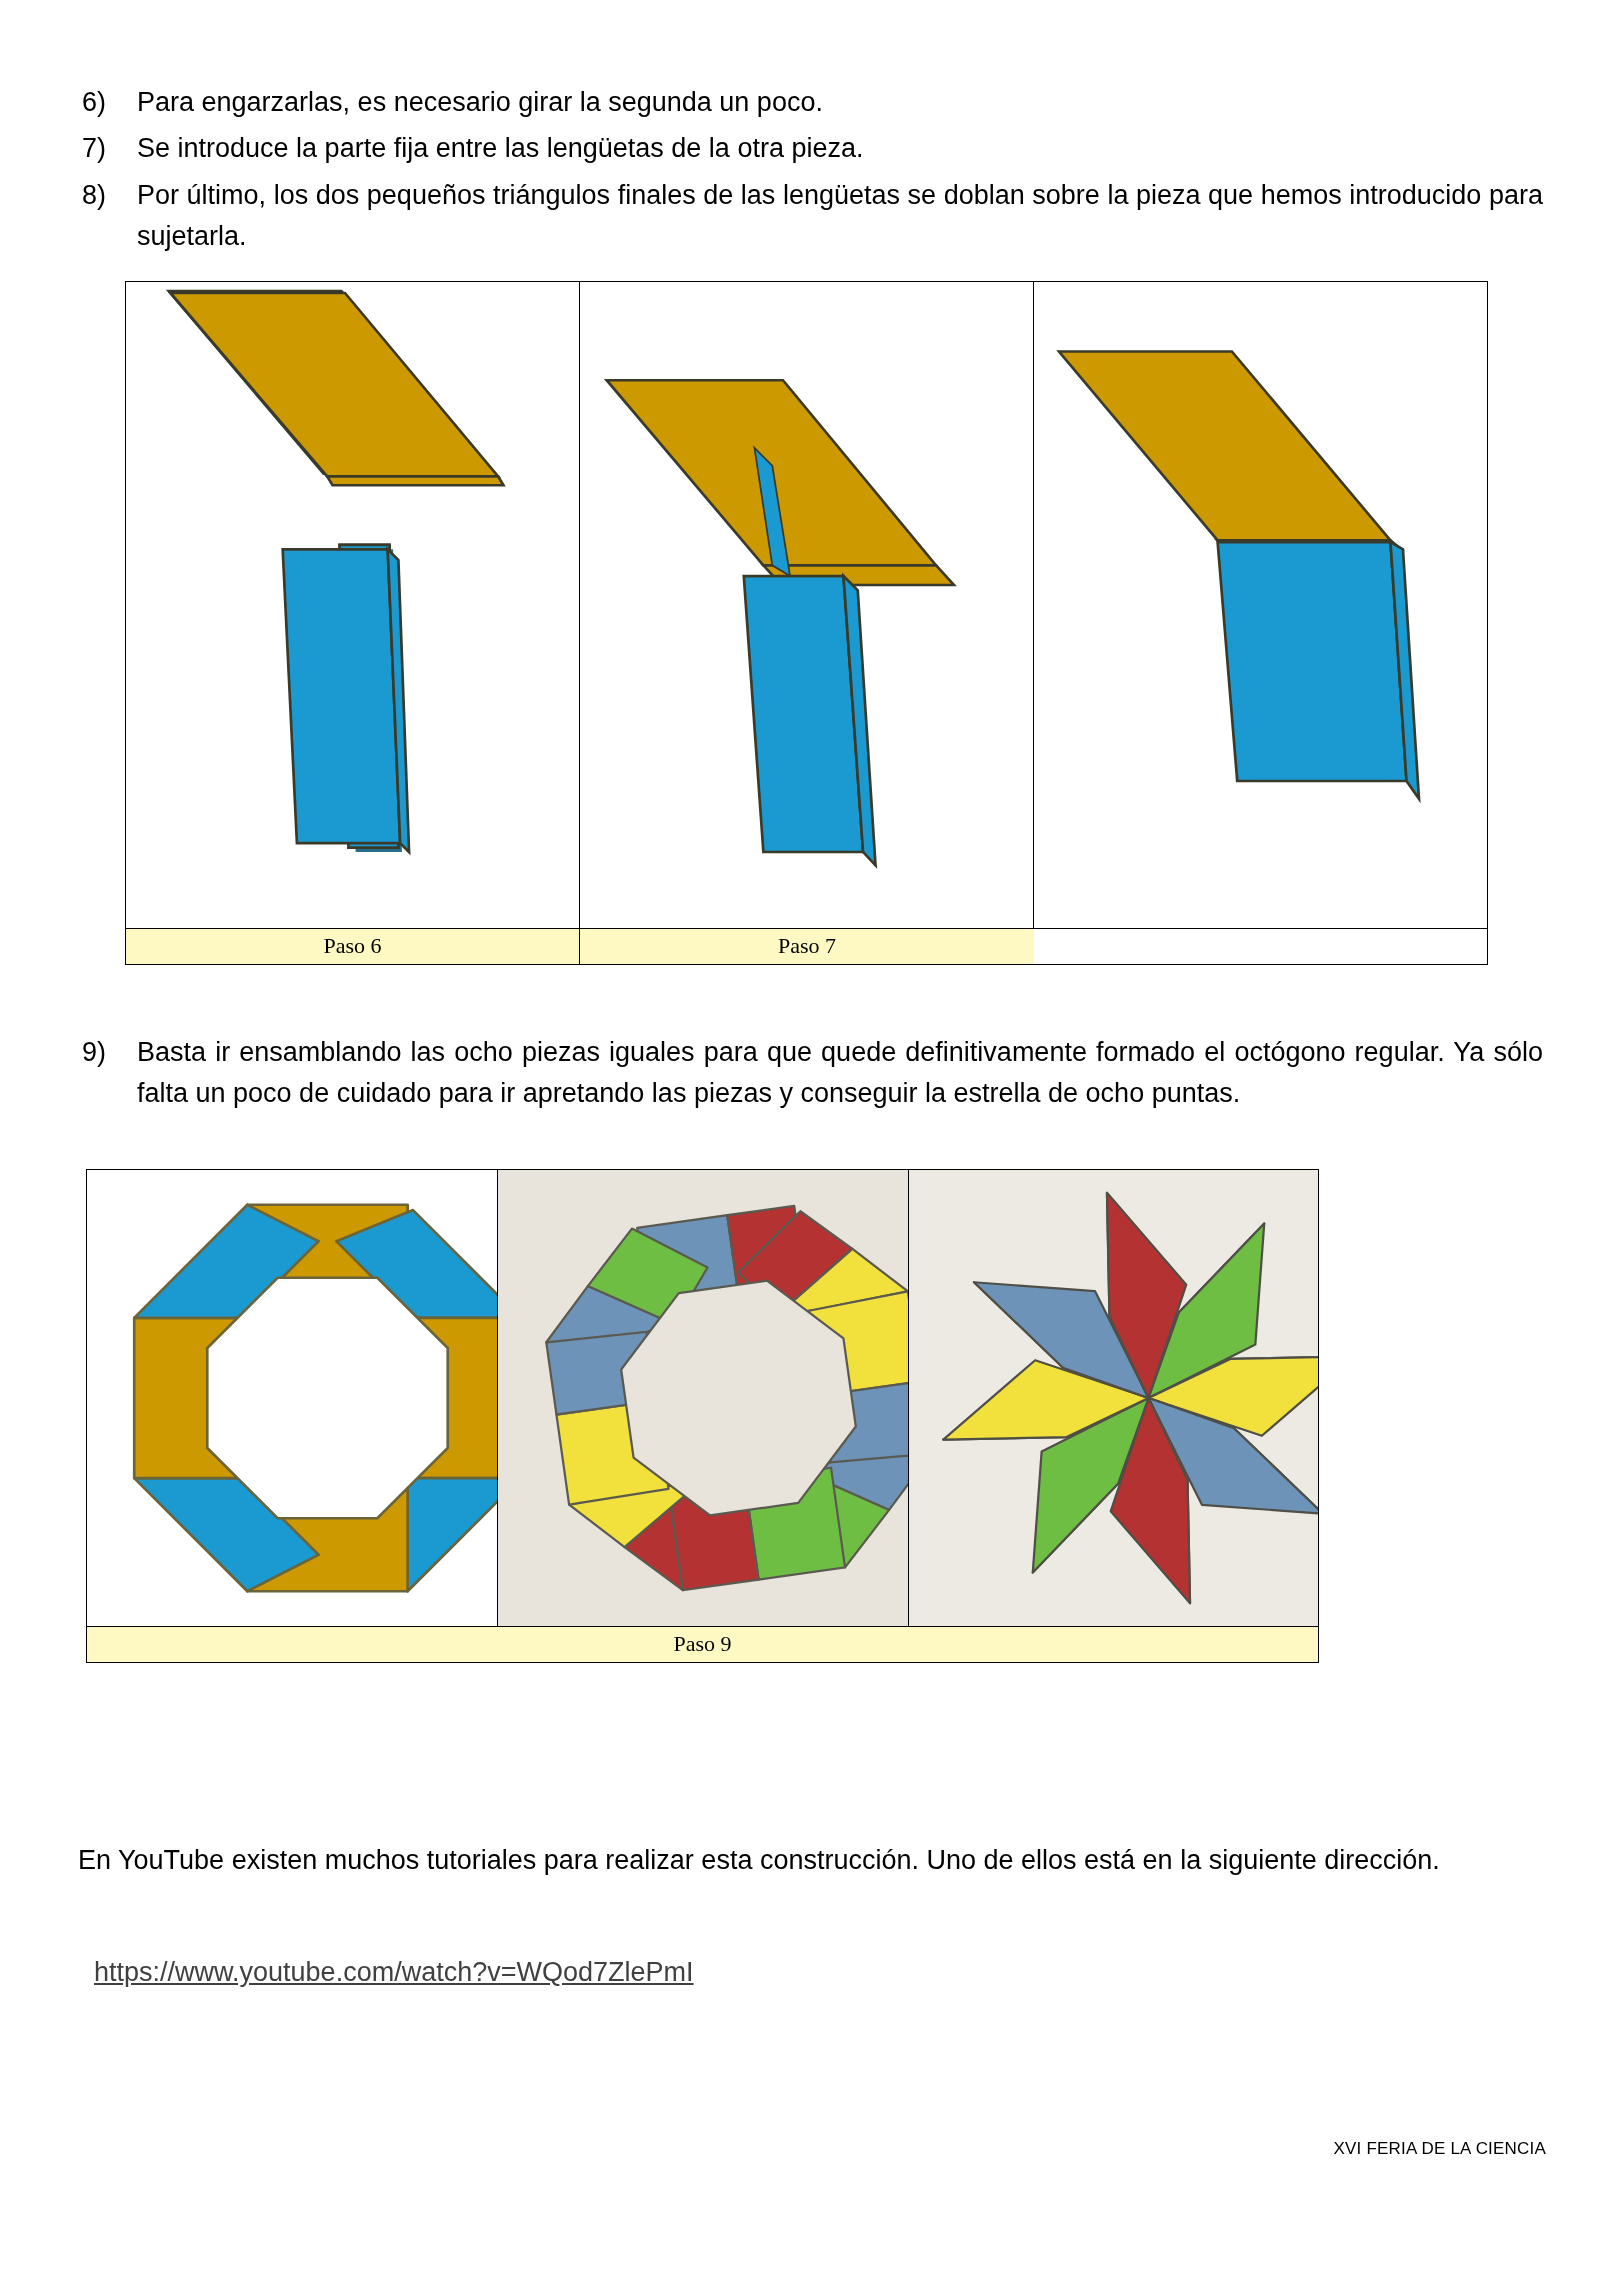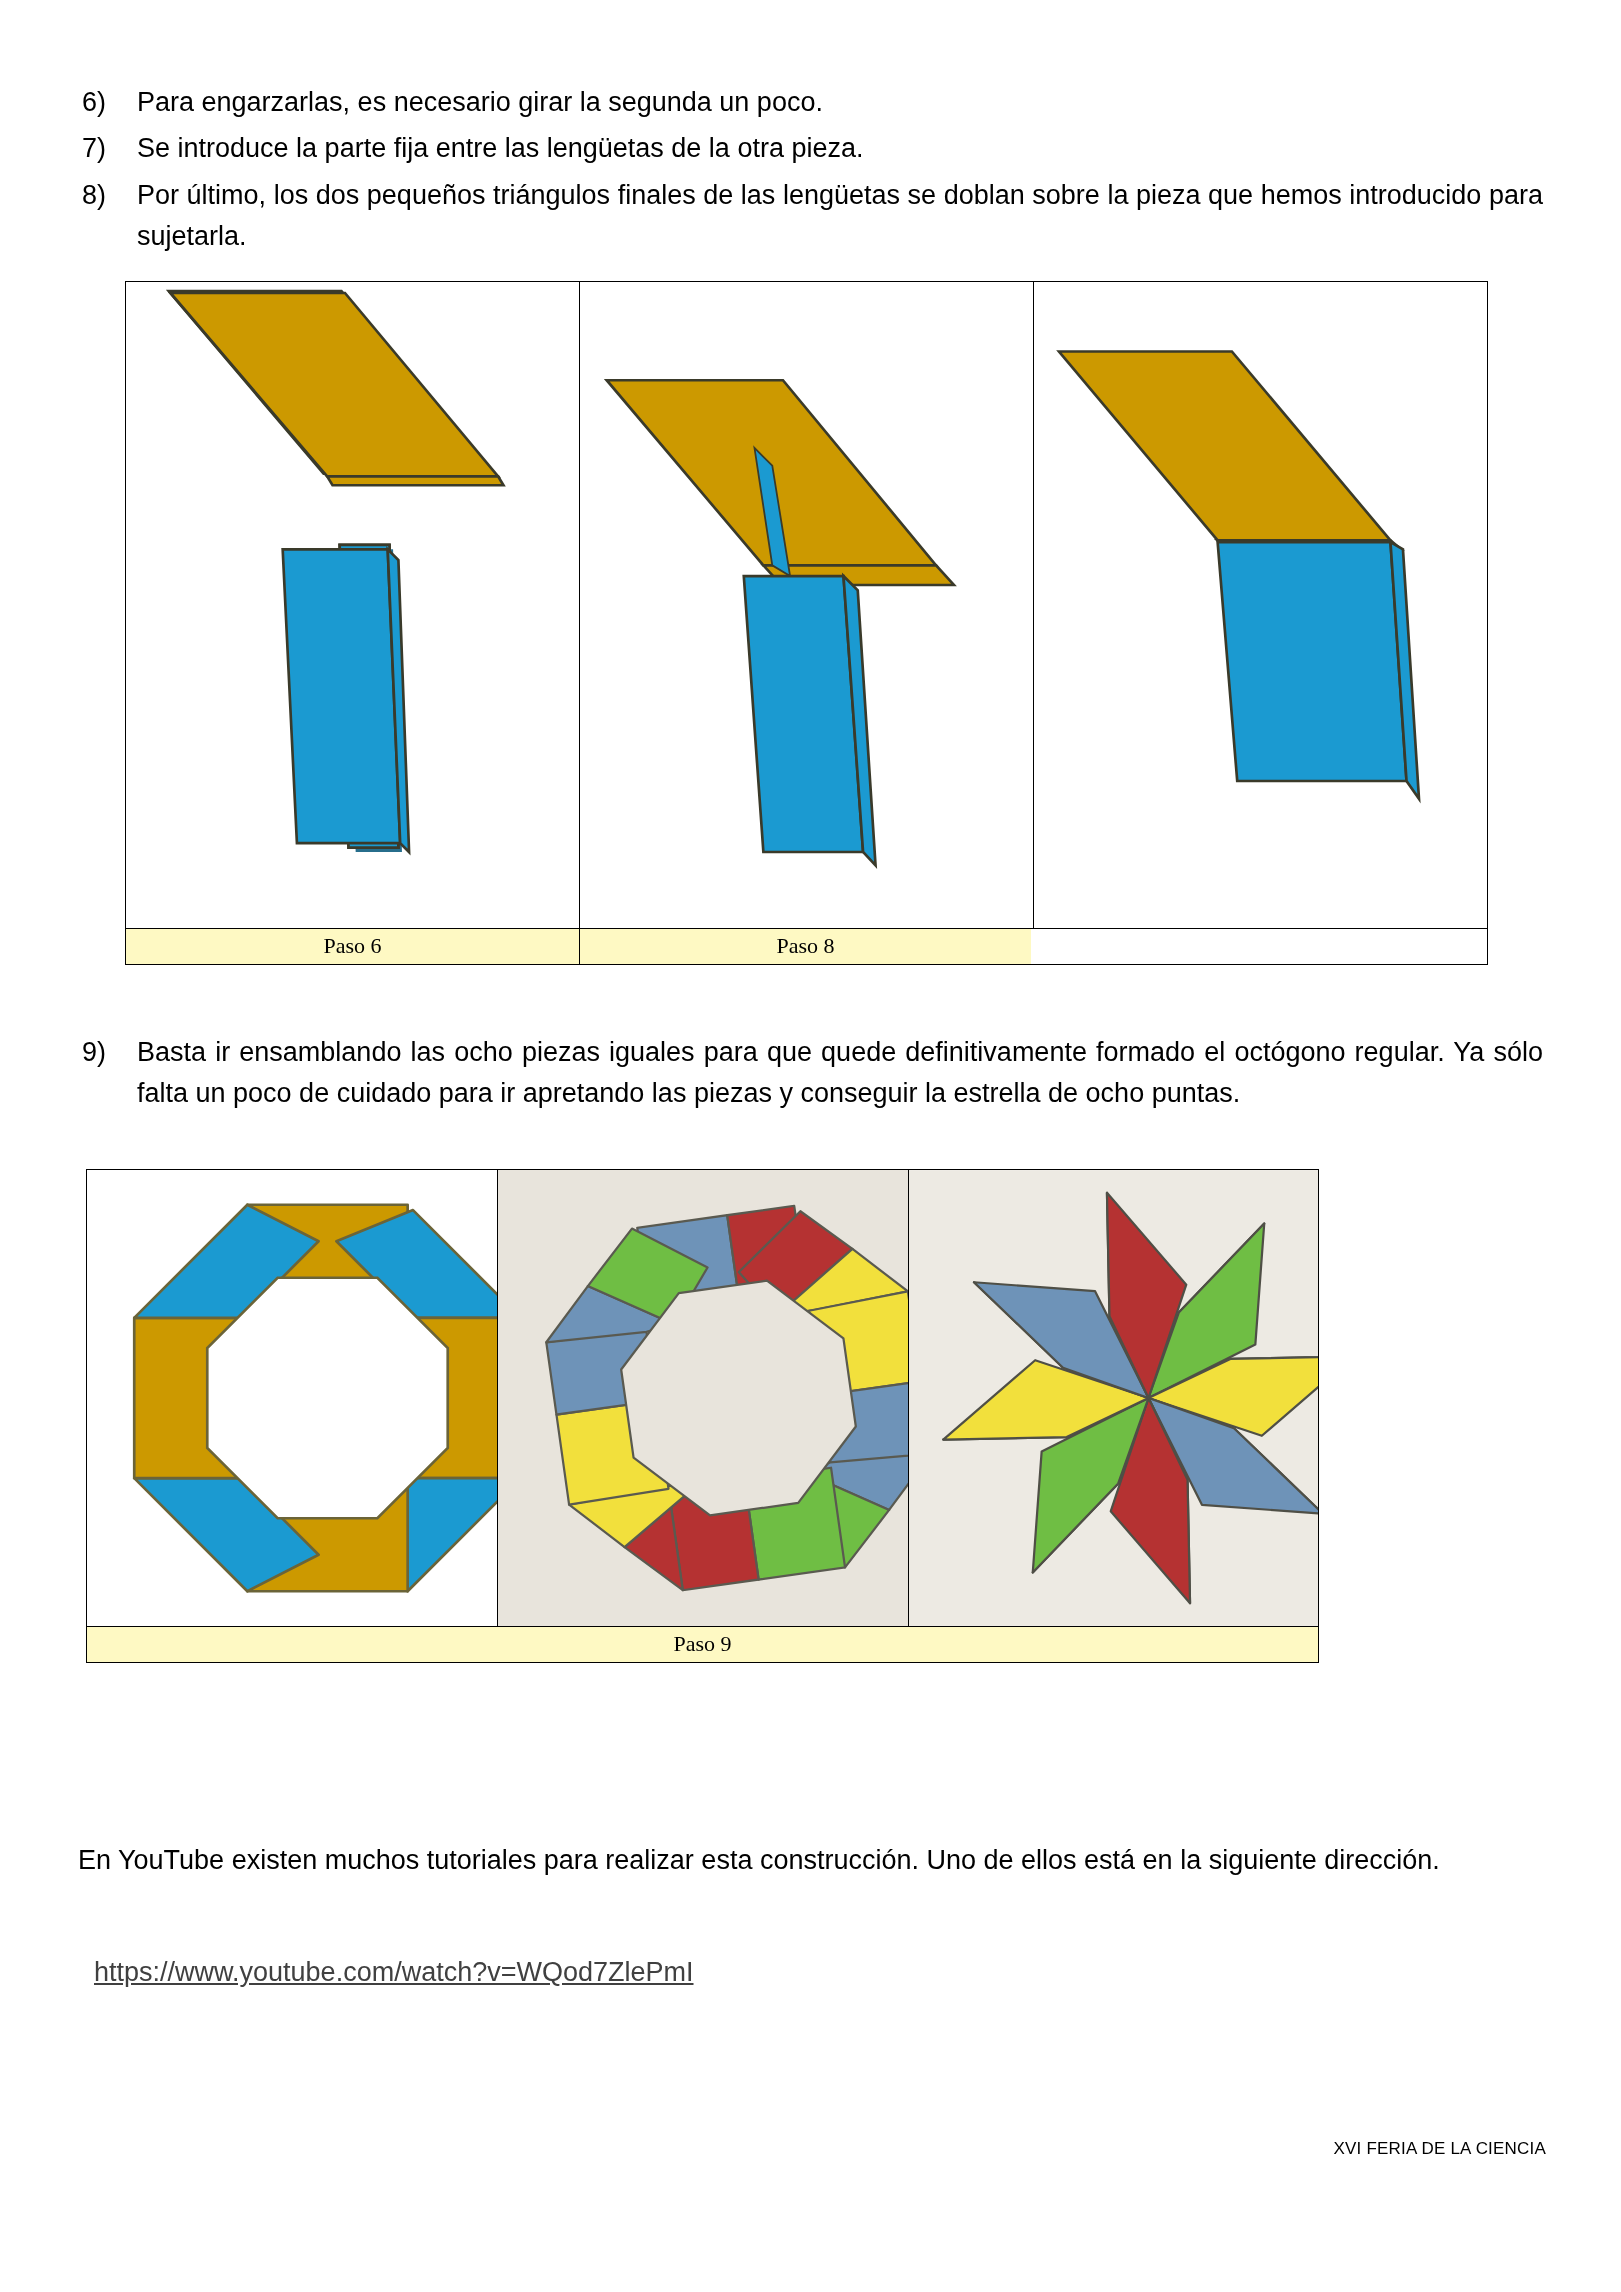--- a/index.html
+++ b/index.html
@@ -135,21 +135,21 @@
           <polygon points="28,78 222,78 400,290 206,290" fill="#CC9900" stroke="#3A3A2A" stroke-width="3"></polygon>
           <polygon points="206,290 400,290 412,300 218,300" fill="#CC9900" stroke="#3A3A2A" stroke-width="3"></polygon>
           <polygon points="206,292 400,292 418,560 228,560" fill="#1B9AD1" stroke="#3A3A2A" stroke-width="3"></polygon>
           <polygon points="400,292 414,300 432,580 418,560" fill="#1B9AD1" stroke="#3A3A2A" stroke-width="3"></polygon>
         </svg>
       </div>
     </div>
 
     <div class="caption-row">
       <div class="caption-cell" style="width:454px;">Paso 6</div>
-      <div class="caption-cell" style="width:451px;">Paso 8</div>
+      <div class="caption-cell" style="width:454px;">Paso 7</div>
     </div>
   </div>
 
   <div class="para9">
     <div class="li">
       <div class="li-num">9)</div>
       <div class="li-text">Basta ir ensamblando las ocho piezas iguales para que quede definitivamente formado el octógono regular. Ya sólo falta un poco de cuidado para ir apretando las piezas y conseguir la estrella de ocho puntas.</div>
     </div>
   </div>
 

